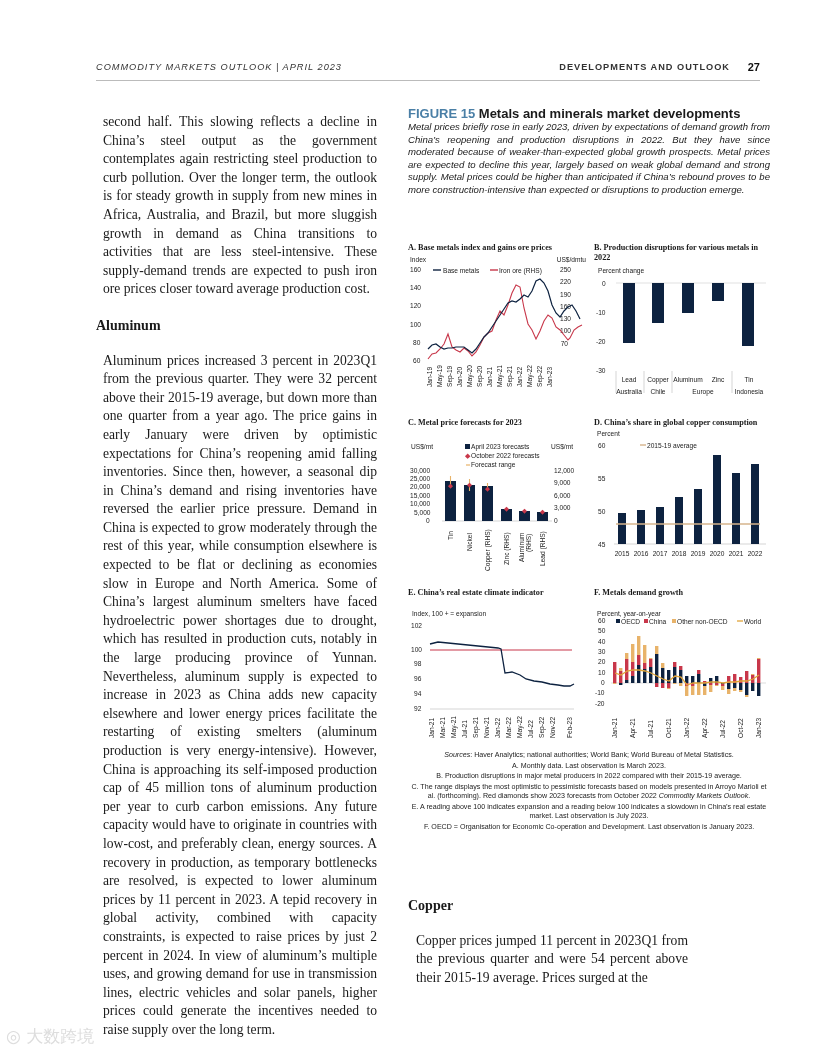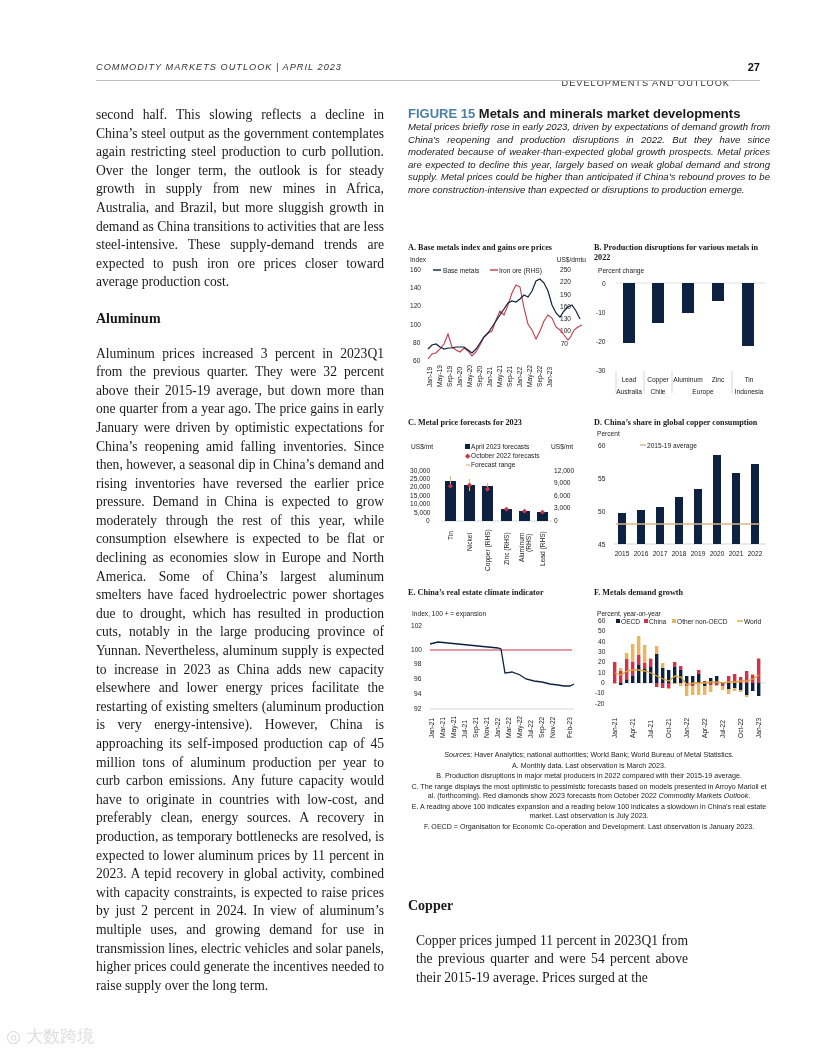--- a/index.html
+++ b/index.html
@@ -1,23 +1,23 @@
 <!DOCTYPE html>
 <html><head>
 <meta charset="utf-8">
 <style>
   html,body{margin:0;padding:0;background:#fff;}
   body{width:816px;height:1056px;position:relative;overflow:hidden;font-family:"Liberation Serif",serif;color:#1a1a1a;}
   .hdr{position:absolute;top:62px;left:96px;right:56px;height:18px;font-family:"Liberation Sans",sans-serif;font-size:9.2px;letter-spacing:1px;color:#333;}
   .hdr .l{position:absolute;left:0;top:0;font-style:italic;}
-  .hdr .r{position:absolute;right:30px;top:16px;}
+  .hdr .r{position:absolute;right:30px;top:0;font-weight:bold;}
   .hdr .pg{position:absolute;right:0;top:-1px;font-weight:bold;font-size:11px;letter-spacing:0;color:#111;}
   .hdr-rule{position:absolute;top:80px;left:96px;right:56px;border-top:1px solid #bbb;}
   .col-left{position:absolute;left:96px;top:106px;width:288px;font-size:13.6px;line-height:18.6px;text-align:justify;}
-  .col-left p{margin:0;}
+  .col-left p{margin:7px;}
   .col-left h3{font-size:14px;font-weight:bold;margin:18px 0 16px 0;}
   .fig{position:absolute;left:408px;top:106px;width:362px;font-family:"Liberation Sans",sans-serif;}
   .fig-title{font-size:13px;font-weight:bold;margin:0;}
   .fig-title .num{color:#4a7fa6;}
   .fig-sub{font-size:9.6px;font-style:italic;line-height:12.6px;text-align:justify;}
   .panel{position:absolute;width:180px;}
   .ptitle{font-size:8.2px;font-weight:bold;line-height:10px;}
   .panel svg{display:block;}
   .notes{position:absolute;left:408px;top:751px;width:362px;font-family:"Liberation Sans",sans-serif;font-size:7.1px;line-height:9.2px;color:#222;}
   .notes p{margin:0 0 1.5px 0;text-align:center;}

